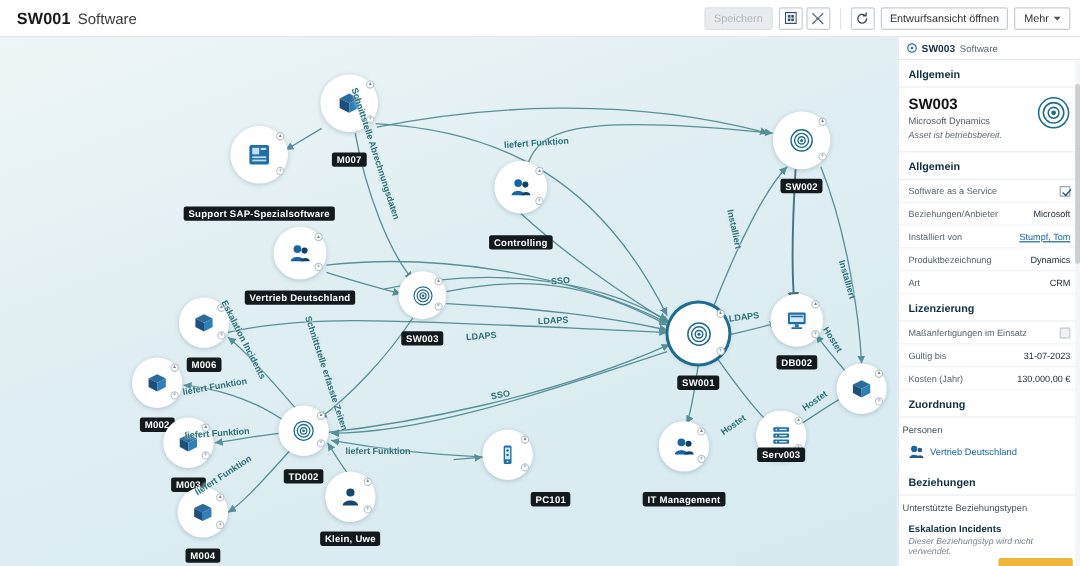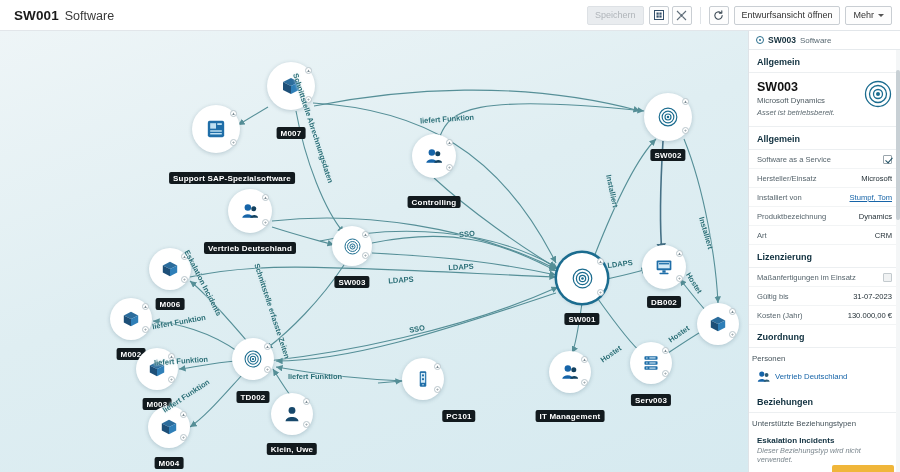--- a/index.html
+++ b/index.html
@@ -274,21 +274,21 @@
                 <rect x="2" y="2" width="18" height="18" rx="2" fill="#1f6ea8"></rect>
                 <rect x="4.6" y="4.6" width="6.4" height="6" fill="#bfe0f2"></rect>
                 <rect x="12.4" y="4.6" width="5" height="2" fill="#bfe0f2"></rect>
                 <rect x="4.6" y="12.4" width="12.8" height="1.6" fill="#bfe0f2"></rect>
                 <rect x="4.6" y="15.4" width="12.8" height="1.6" fill="#bfe0f2"></rect>
               </svg>
             </span>
             <span class="hdl tr">▴</span>
             <span class="hdl br">+</span>
           </div>
-          <div class="nlabel" style="left: 232px; top: 141px;">Support SAP-Spezialsoftware</div>
+          <div class="nlabel" style="left: 216px; top: 141px;">Support SAP-Spezialsoftware</div>
           <div class="node" style="left: 412px; top: 103px; width: 44px; height: 44px;">
             <span class="glyph">
               <svg width="18" height="18" viewBox="0 0 20 20">
                 <circle cx="7.6" cy="6.2" r="3.6" fill="#1664a8"></circle>
                 <path d="M1.4 17.4 C2 12.2 13 12.2 13.6 17.4 Z" fill="#1664a8"></path>
                 <circle cx="14.2" cy="7.6" r="2.8" fill="#12415f"></circle>
                 <path d="M10.2 17.4 C10.8 13.4 18.8 13.4 19 17.4 Z" fill="#12415f"></path>
               </svg>
             </span>
             <span class="hdl tr">▴</span>
@@ -455,21 +455,21 @@
                 <circle cx="6" cy="11" r=".9" fill="#d4eaf7"></circle>
                 <circle cx="6" cy="17.2" r=".9" fill="#d4eaf7"></circle>
                 <rect x="9" y="4.1" width="7.6" height="1.4" fill="#d4eaf7"></rect>
                 <rect x="9" y="10.3" width="7.6" height="1.4" fill="#d4eaf7"></rect>
                 <rect x="9" y="16.5" width="7.6" height="1.4" fill="#d4eaf7"></rect>
               </svg>
             </span>
             <span class="hdl tr">▴</span>
             <span class="hdl br">+</span>
           </div>
-          <div class="nlabel" style="left: 651px; top: 363px;">Serv003</div>
+          <div class="nlabel" style="left: 651px; top: 342px;">Serv003</div>
           <div class="node" style="left: 402px; top: 327px; width: 42px; height: 42px;">
             <span class="glyph">
               <svg width="18" height="18" viewBox="0 0 22 22">
                 <rect x="7" y="1.6" width="8" height="18.8" rx="1.6" fill="#1f6ea8"></rect>
                 <rect x="8.4" y="3.6" width="5.2" height="12" fill="#d4eaf7"></rect>
                 <circle cx="11" cy="6.6" r="1.3" fill="#1f6ea8"></circle>
                 <circle cx="11" cy="11.2" r="1.3" fill="#1f6ea8"></circle>
                 <circle cx="11" cy="18" r=".9" fill="#d4eaf7"></circle>
               </svg>
             </span>
@@ -541,21 +541,21 @@
           </div>
         </div>
 
         <div class="sec-title">Allgemein</div>
         <div id="general-rows">
             <div class="row">
               <span class="k">Software as a Service</span>
               <span class="cbx on"></span>
             </div>
             <div class="row">
-              <span class="k">Hersteller/Einsatz</span>
+              <span class="k">Beziehungen/Anbieter</span>
               <span class="v">Microsoft</span>
             </div>
             <div class="row">
               <span class="k">Installiert von</span>
               <span class="v link">Stumpf, Tom</span>
             </div>
             <div class="row">
               <span class="k">Produktbezeichnung</span>
               <span class="v">Dynamics</span>
             </div>

